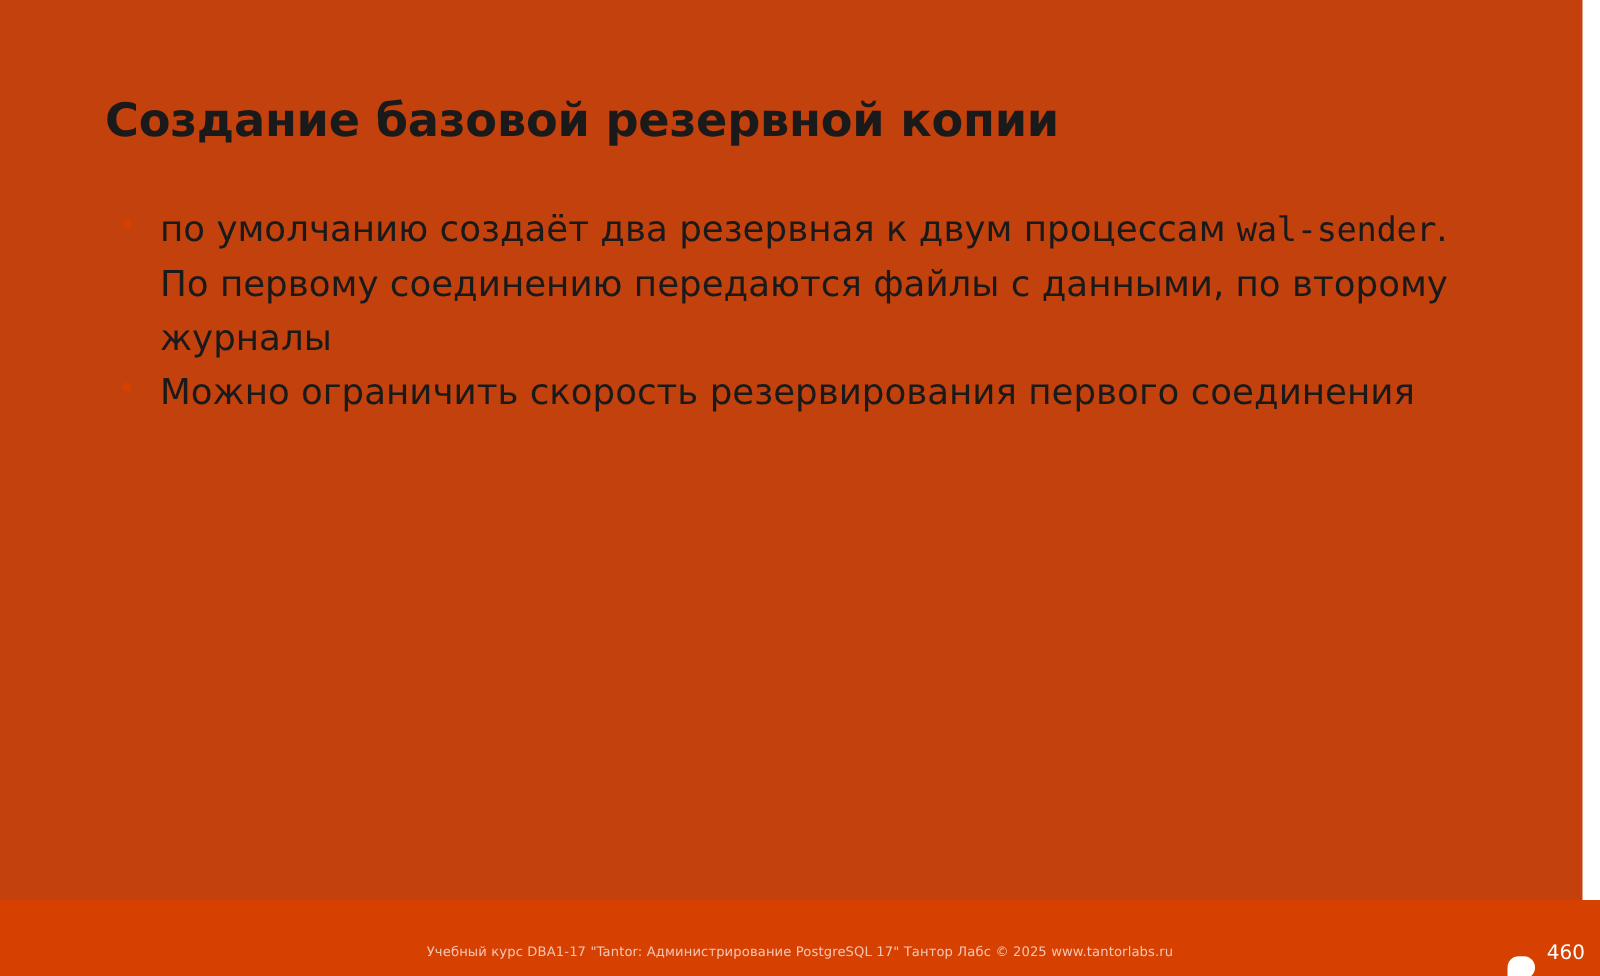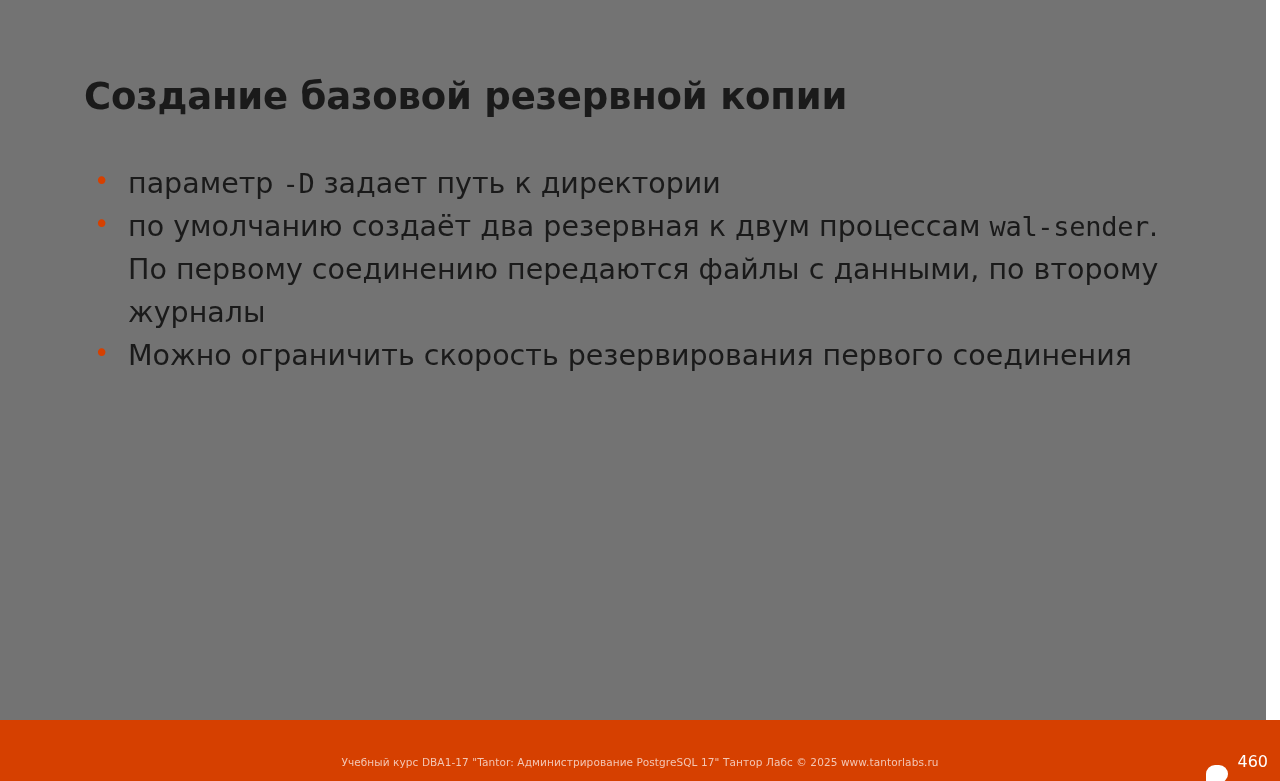--- a/index.html
+++ b/index.html
@@ -11,21 +11,21 @@
     height: 781px;
     background: #f2f1f0;
     font-family: "DejaVu Sans", sans-serif;
     overflow: hidden;
     position: relative;
   }
   .slide {
     position: relative;
     width: 1280px;
     height: 781px;
-    background: #737373;
+    background: #c2410c;
     box-sizing: border-box;
   }
   .right-rail {
     position: absolute;
     top: 0;
     right: 0;
     width: 14px;
     height: 720px;
     background: #ffffff;
   }
@@ -136,21 +136,20 @@
 <body>
 
 <div class="slide">
 
   <div class="right-rail"></div>
 
   <h1 class="slide-title">Создание базовой резервной копии</h1>
 
   <div class="content">
     <ul class="bullets" id="bullet-list">
-        <li><span>параметр </span><span class="mono">-D</span><span> задает путь к директории</span></li>
         <li><span>по умолчанию создаёт два резервная к двум процессам </span><span class="mono">wal-sender</span><span>. По первому соединению передаются файлы с данными, по второму журналы</span></li>
         <li><span>Можно ограничить скорость резервирования первого соединения</span></li>
       </ul>
   </div>
 
   <div class="footer-bar"></div>
   <div class="footer-text">Учебный курс DBA1-17 "Tantor: Администрирование PostgreSQL 17" Тантор Лабс © 2025 www.tantorlabs.ru</div>
 
   <div class="logo">
     <div class="logo-wrap">

